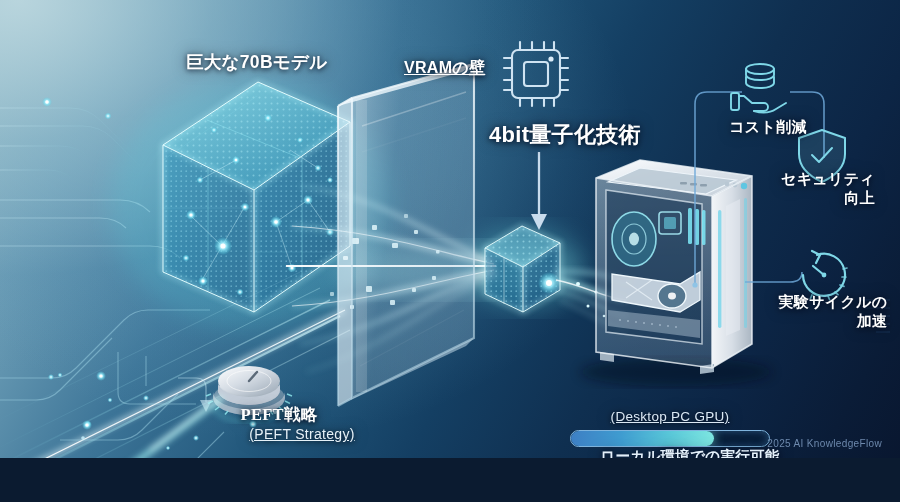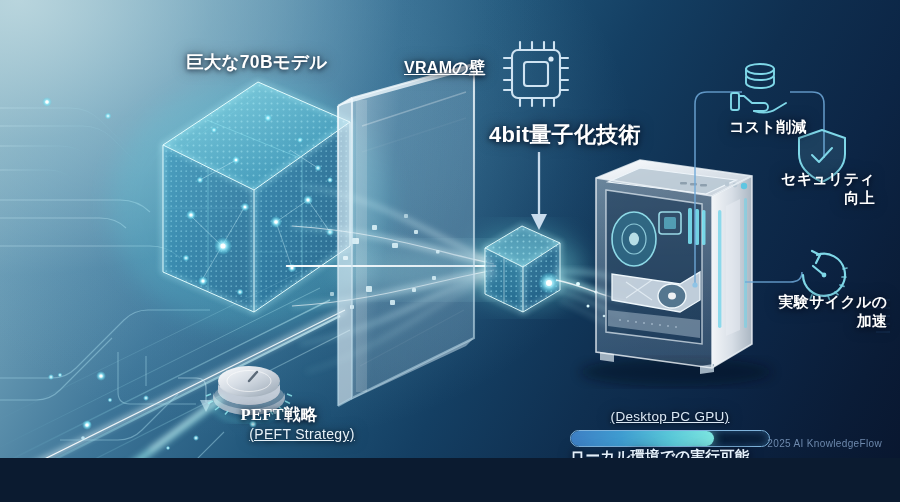--- a/index.html
+++ b/index.html
@@ -23,21 +23,21 @@
   #lbl-cube{left:186px;top:50px;font-size:17.5px;}
   #lbl-wall{left:404px;top:58px;font-size:16px;text-decoration:underline;}
   #lbl-quant{left:489px;top:120px;font-size:22px;}
   #lbl-cost{left:768px;top:118px;font-size:15px;}
   #lbl-sec{left:828px;top:170px;font-size:15px;line-height:1.24;}
   #lbl-spd{left:833px;top:293px;font-size:15px;line-height:1.24;}
   #lbl-peft{left:279px;top:404px;font-size:16.5px;font-family:Liberation Serif, serif;}
   #lbl-peft-sub{left:279px;top:426px;font-size:14px;color:#e6f1f8;margin-left:23px;}
   #lbl-gpu{left:670px;top:389px;font-size:15.5px;}
   #lbl-gpu-sub{left:670px;top:409px;font-size:13.5px;color:#dbe8f4;}
-  #lbl-local{left:660px;top:447px;font-size:14.5px;color:#e4f0fa;font-weight:bold;}
+  #lbl-local{left:690px;top:447px;font-size:14.5px;color:#e4f0fa;font-weight:bold;}
   #wm{position:absolute;right:18px;bottom:9px;font-size:10px;color:#6d89ad;
       letter-spacing:.35px;text-shadow:none;font-weight:normal;}
 
   #bar{position:absolute;left:570px;top:430px;width:200px;height:17px;
     border:1.4px solid #7fb4dd;border-radius:9px;background:rgba(8,28,54,.75);
     overflow:hidden;box-shadow:0 0 9px rgba(90,170,230,.35) inset;}
   #barfill{height:100%;border-radius:8px;
     background:linear-gradient(90deg,#3d7fc4 0%,#3f9cd0 35%,#58c6d8 68%,#7de6e0 100%);
     box-shadow:0 0 11px rgba(120,230,225,.7);}
 </style>

